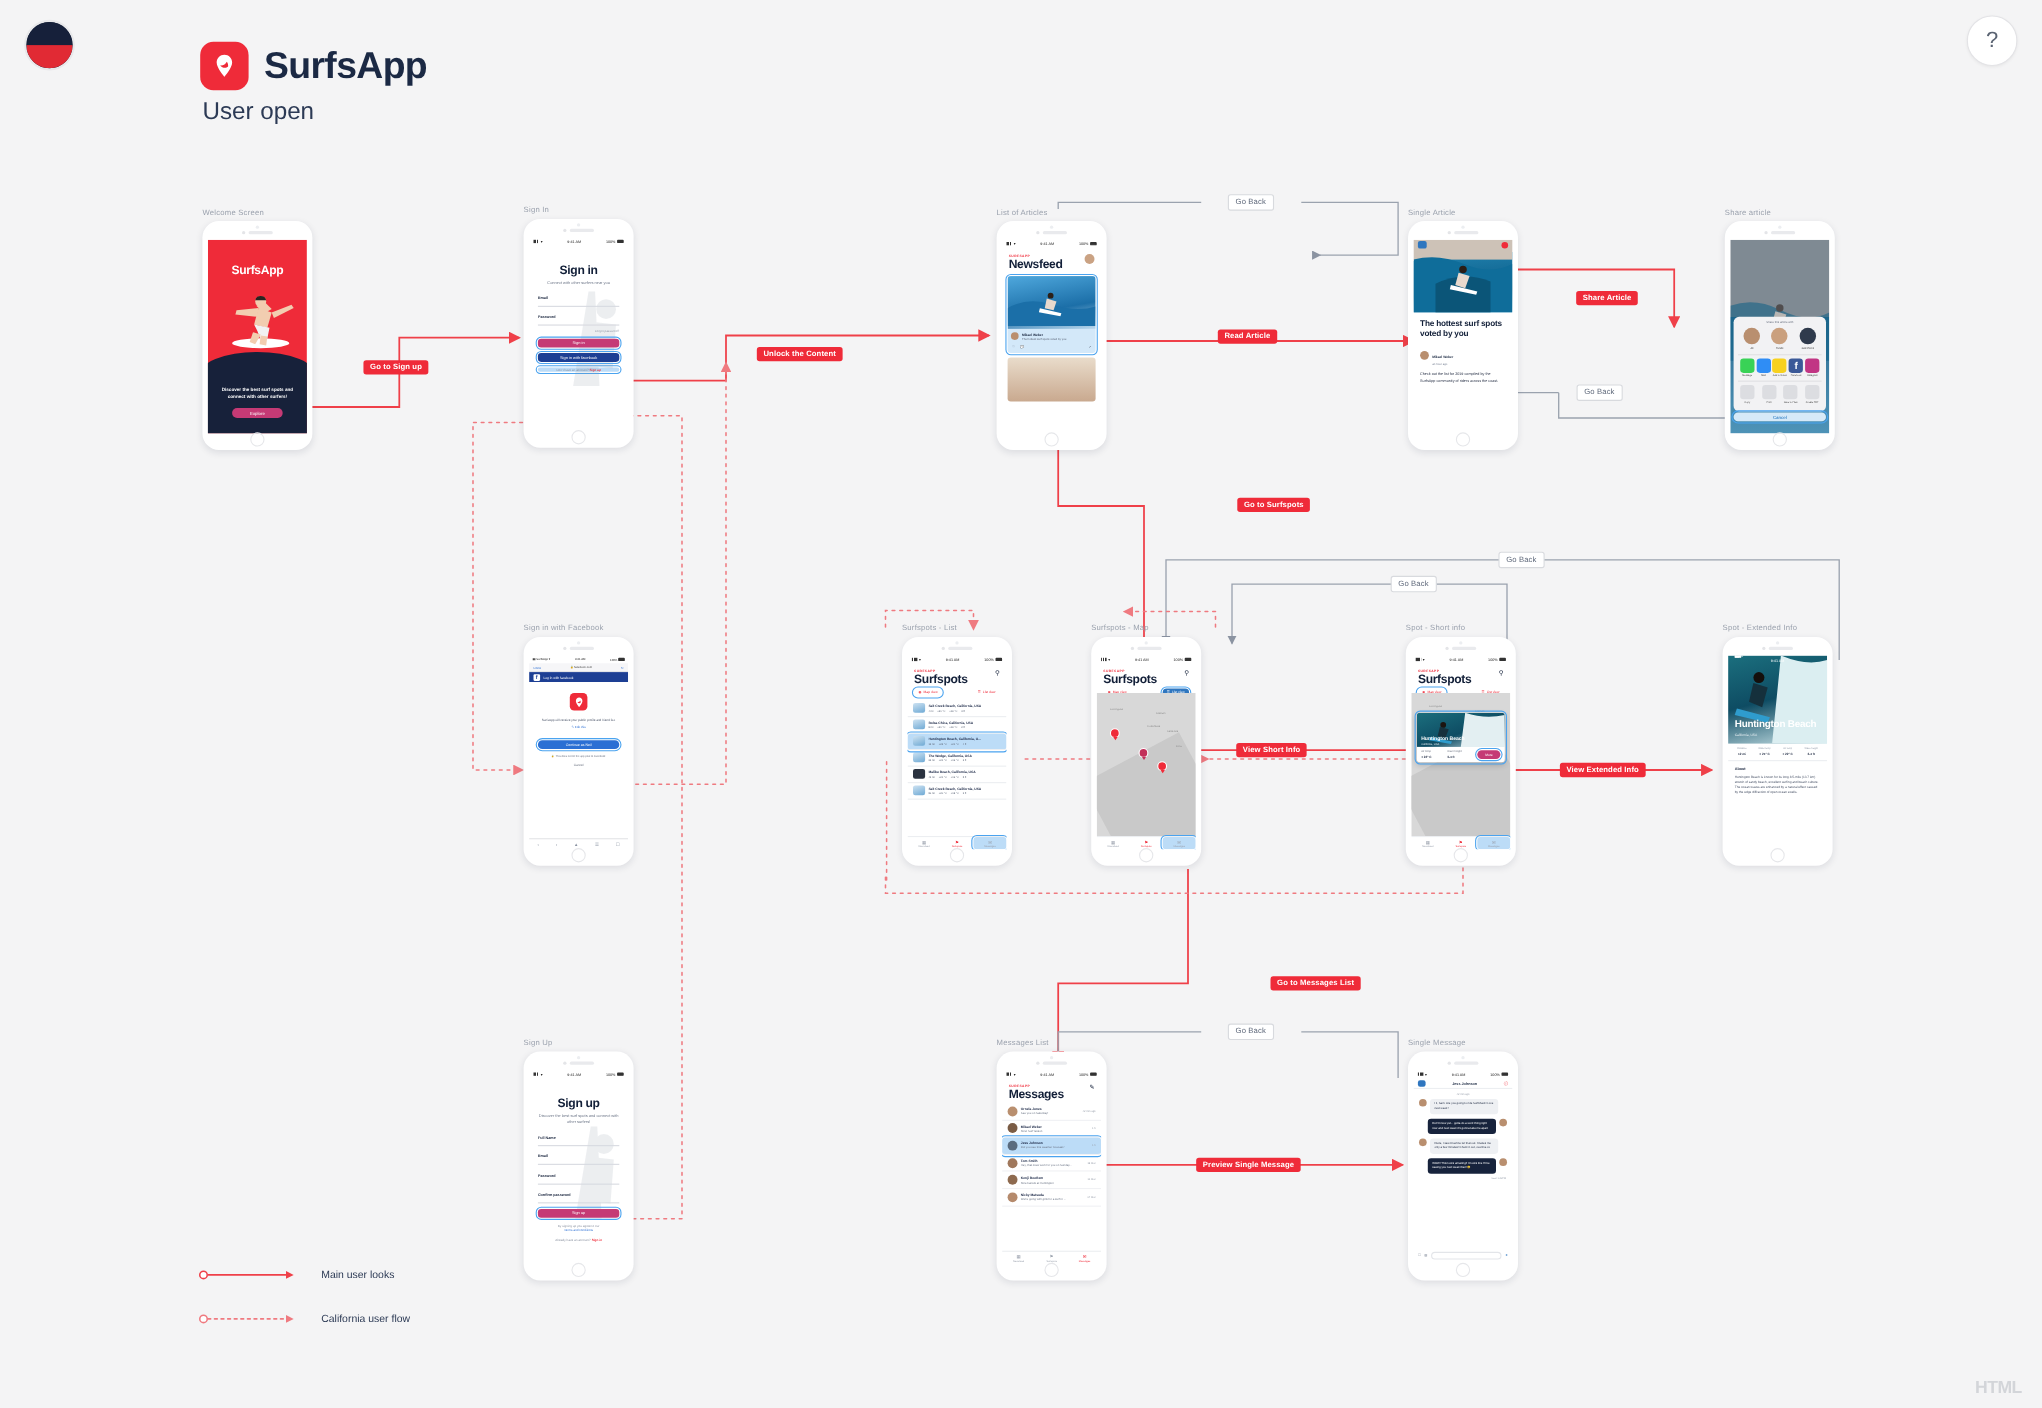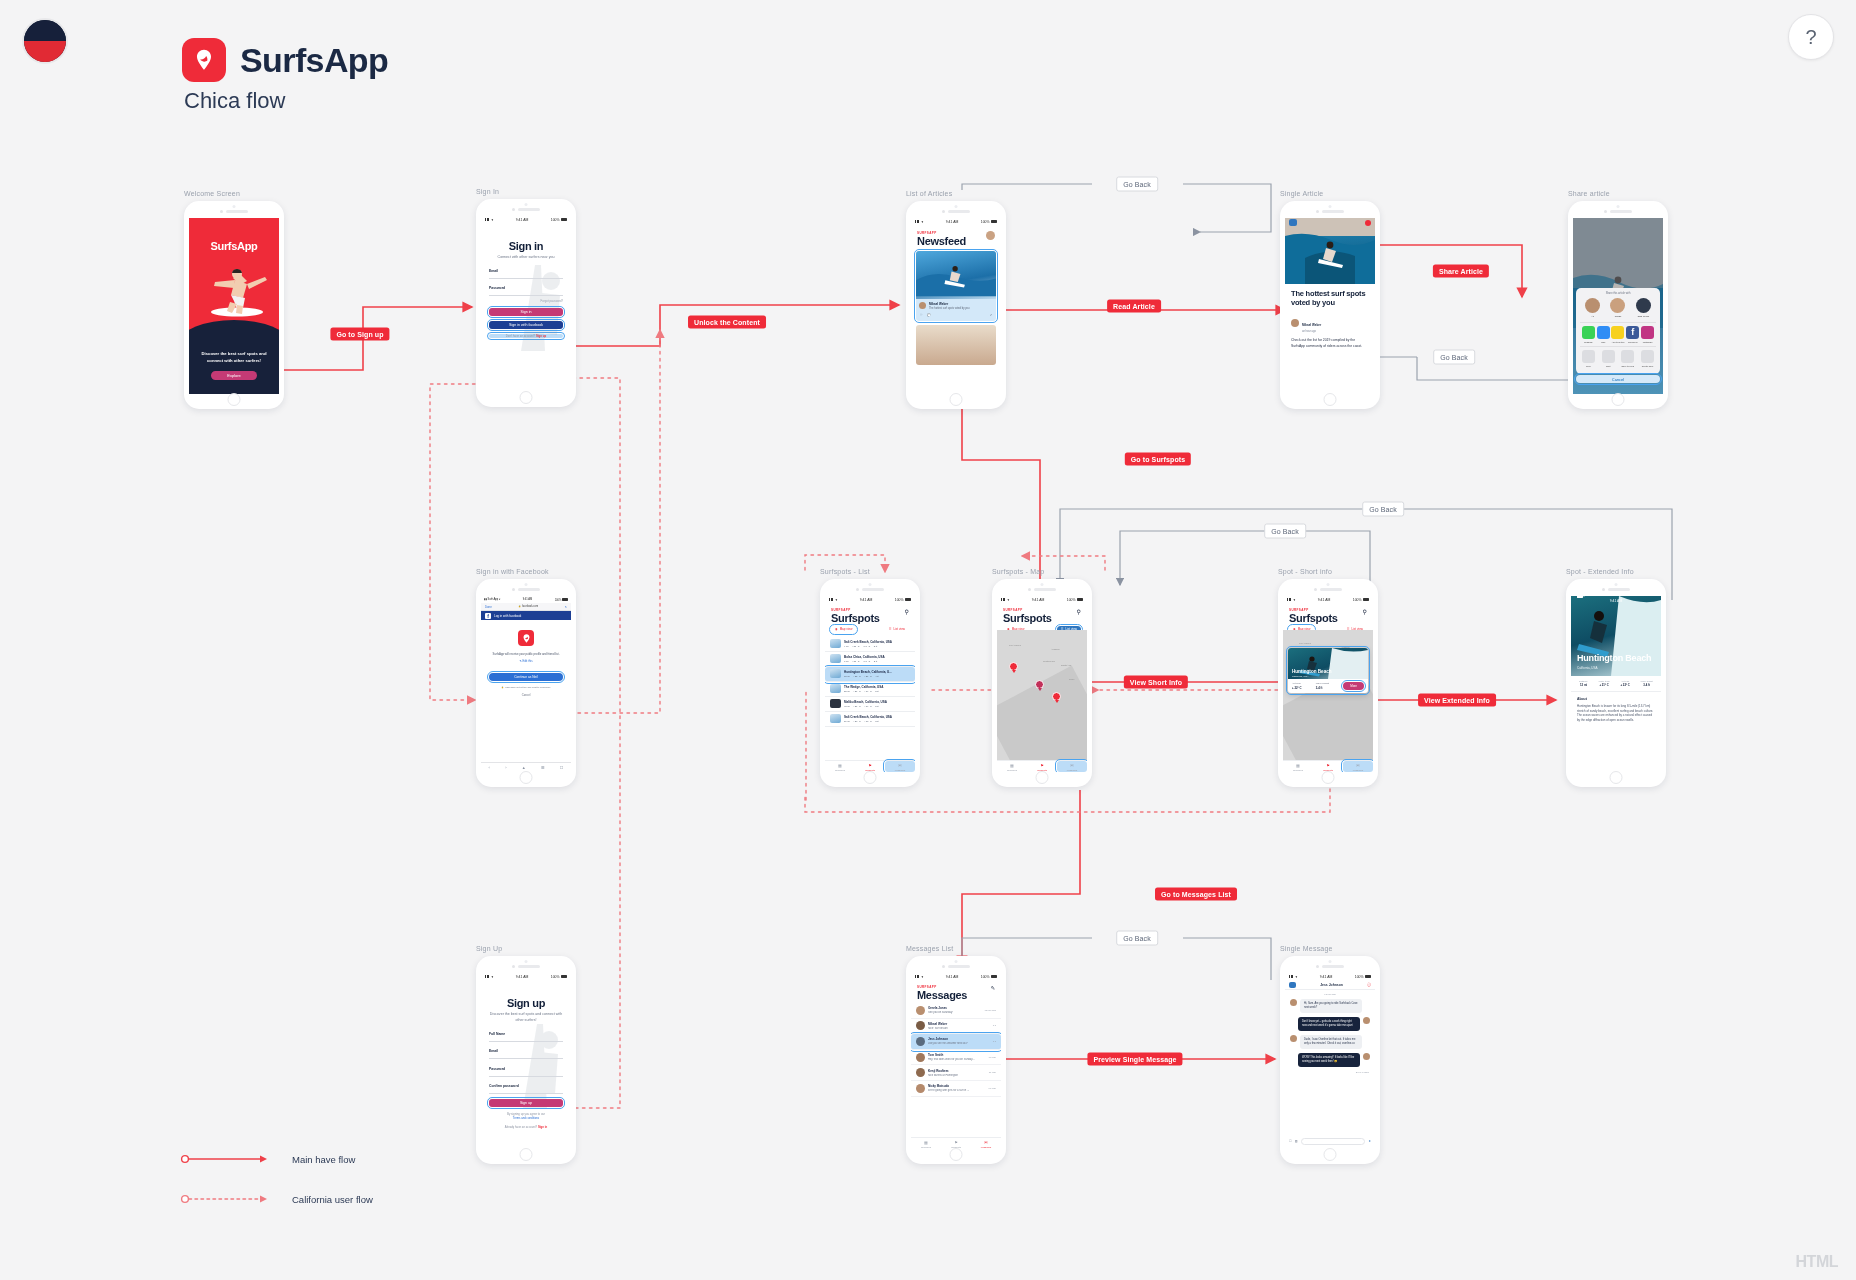--- a/index.html
+++ b/index.html
@@ -287,21 +287,21 @@
 <div class="brand">
   <div class="brand-row">
     <div class="brand-mark">
       <svg viewBox="0 0 24 24" aria-hidden="true">
         <path d="M12 2.6c-3.6 0-6.5 2.9-6.5 6.5 0 4.6 6.5 12 6.5 12s6.5-7.4 6.5-12c0-3.6-2.9-6.5-6.5-6.5z" fill="#fff"></path>
         <path d="M8.4 11.6c2.6.3 4.6-1 5.6-3.2.9 1.2 1.3 2.6 1.1 4.1-1.6 1.5-4.6 1.6-6.7-.9z" fill="#ef2b39"></path>
       </svg>
     </div>
     <div class="brand-title">SurfsApp</div>
   </div>
-  <div class="brand-sub">Chica flow</div>
+  <div class="brand-sub">User open</div>
 </div>
 
 <svg class="wires">
   <defs>
     <marker id="ar" markerWidth="7" markerHeight="7" refX="6" refY="3.5" orient="auto">
       <path d="M0,0 L7,3.5 L0,7 z" fill="#ef4049"></path>
     </marker>
     <marker id="arg" markerWidth="7" markerHeight="7" refX="6" refY="3.5" orient="auto">
       <path d="M0,0 L7,3.5 L0,7 z" fill="#8b93a1"></path>
     </marker>
@@ -1208,21 +1208,21 @@
   </div>
 </div>
 
 <div class="legend">
   <div class="leg-row">
     <svg class="leg-svg" viewBox="0 0 90 14">
       <circle cx="5" cy="7" r="3.4" fill="#fff" stroke="#ef4049" stroke-width="1.4"></circle>
       <line x1="9" y1="7" x2="80" y2="7" stroke="#ef4049" stroke-width="1.5"></line>
       <path d="M80,3.5 L87,7 L80,10.5z" fill="#ef4049"></path>
     </svg>
-    <span class="lbl">Main have flow</span>
+    <span class="lbl">Main user looks</span>
   </div>
   <div class="leg-row">
     <svg class="leg-svg" viewBox="0 0 90 14">
       <circle cx="5" cy="7" r="3.4" fill="#fff" stroke="#ef7a80" stroke-width="1.4"></circle>
       <line x1="9" y1="7" x2="80" y2="7" stroke="#ef7a80" stroke-width="1.5" stroke-dasharray="2.5 3.5" stroke-linecap="round"></line>
       <path d="M80,3.5 L87,7 L80,10.5z" fill="#ef7a80"></path>
     </svg>
     <span class="lbl">California user flow</span>
   </div>
 </div>

